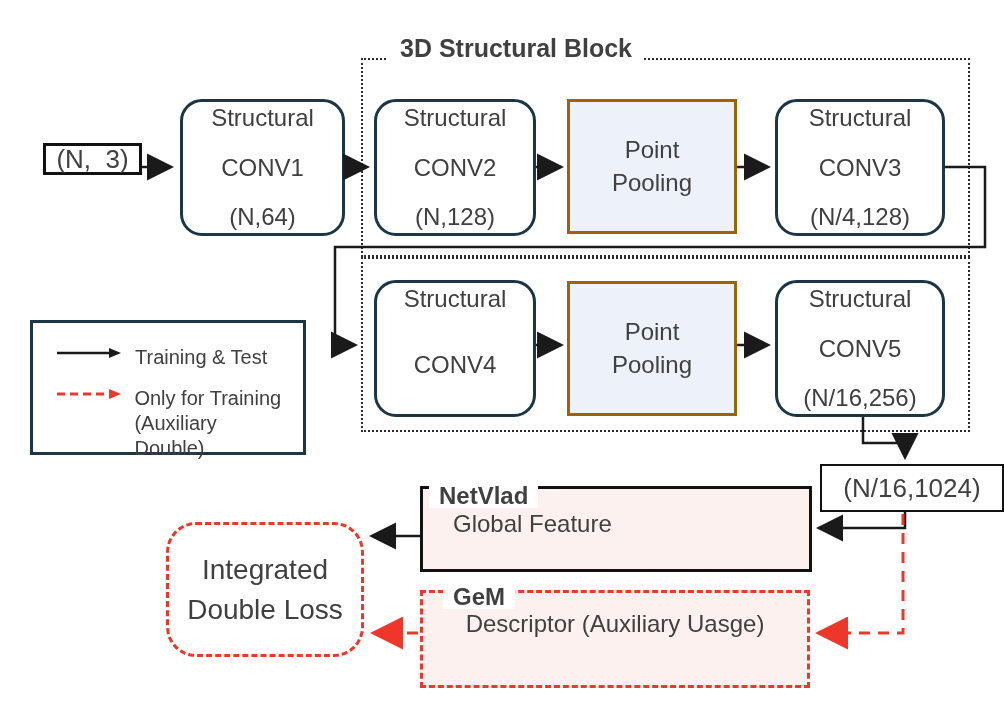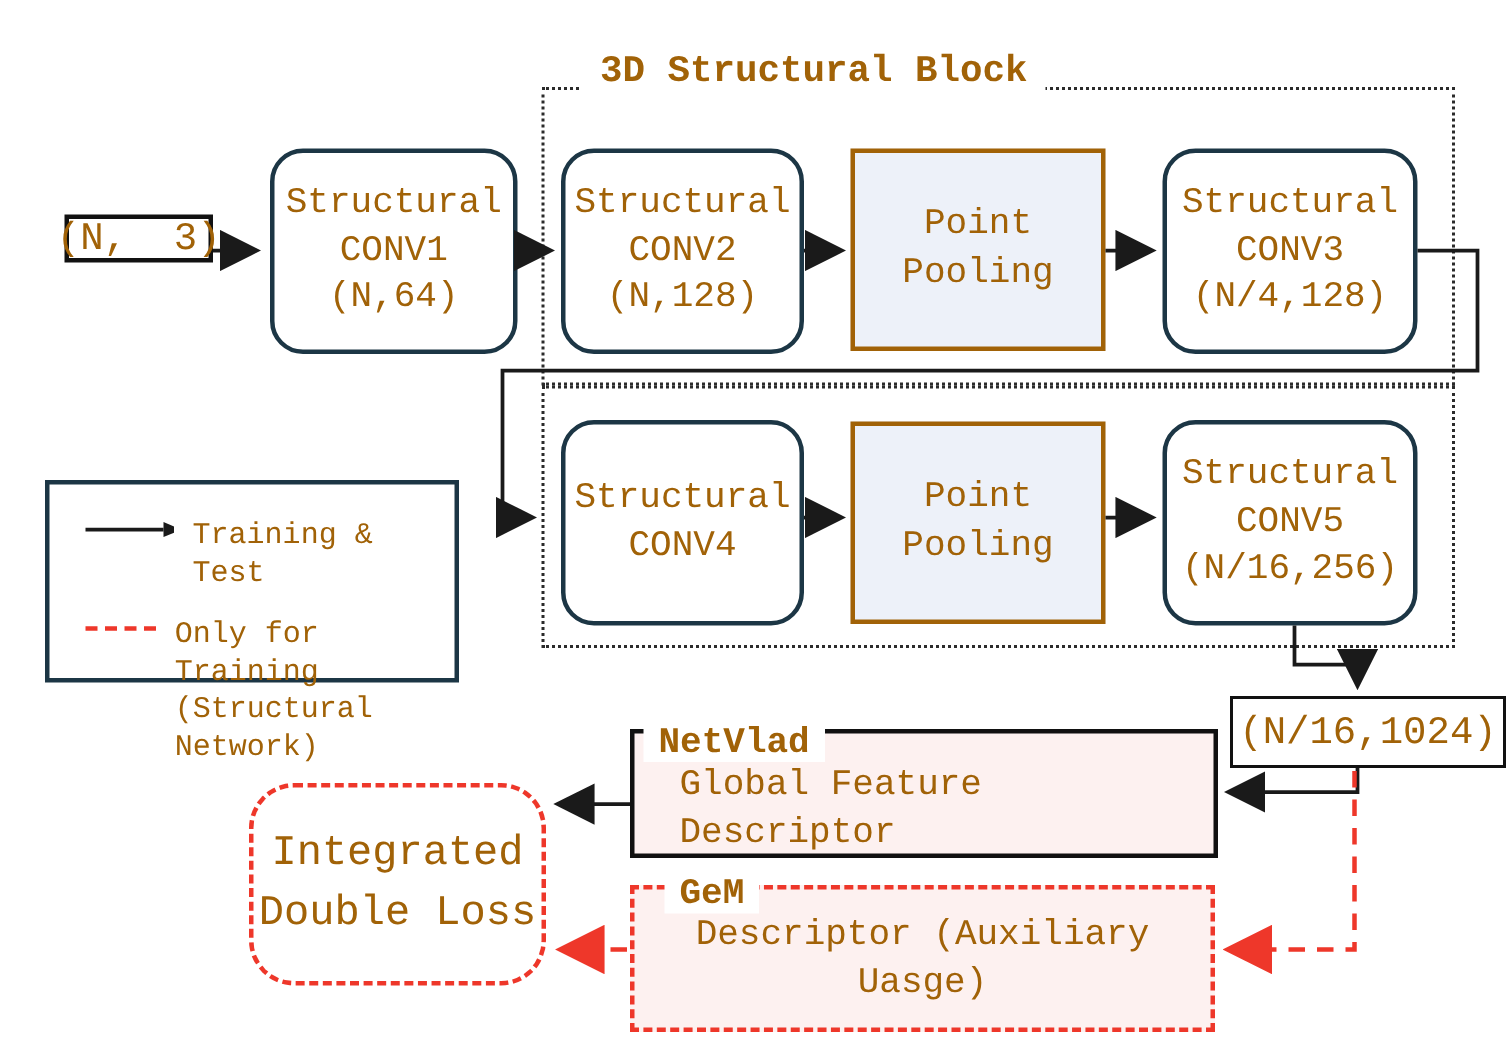--- a/index.html
+++ b/index.html
@@ -1,26 +1,26 @@
 <!DOCTYPE html>
 <html><head>
 <meta charset="utf-8">
 <style>
   html,body{margin:0;padding:0;background:#fff;}
   .canvas{
     position:relative;width:1004px;height:701px;background:#ffffff;
-    font-family:Liberation Mono, monospace;color:#a16207;overflow:hidden;
+    font-family:Liberation Sans, sans-serif;color:#404040;overflow:hidden;
   }
   .abs{position:absolute;box-sizing:border-box;}
   
   .dotted-frame{border:2px dotted #2b2b2b;background:transparent;}
   
   .conv{
     border:3px solid #1c3645;border-radius:22px;background:#fff;
-    display:flex;flex-direction:column;align-items:center;justify-content:center;
+    display:flex;flex-direction:column;align-items:center;justify-content:space-between;
     font-size:24px;line-height:1.32;text-align:center;
   }
   .pool{
     border:3px solid #a16207;background:#edf1f9;
     display:flex;flex-direction:column;align-items:center;justify-content:center;
     font-size:24px;line-height:1.35;text-align:center;
   }
   .plainbox{
     border:3px solid #111;background:#fff;display:flex;align-items:center;justify-content:center;
     font-size:26px;white-space:pre;
@@ -105,36 +105,35 @@
       </svg>
       <div class="legend-label">Training &amp; Test</div>
     </div>
     <div class="legend-row" style="margin-top:14px;justify-content:space-between;">
       <svg width="68" height="16">
         <line x1="2" y1="8" x2="54" y2="8" stroke="#ee372a" stroke-width="3" stroke-dasharray="8 5"></line>
         <polygon points="54,3 66,8 54,13" fill="#ee372a"></polygon>
       </svg>
       <div class="legend-label">
         <div>Only for Training</div>
-        <div>(Structural Network)</div>
+        <div>(Auxiliary Double)</div>
       </div>
     </div>
   </div>
 
   <div class="abs plainbox" style="left:820px;top:464px;width:184px;height:48px;border-width:2.5px;">
     <span>(N/16,1024)</span>
   </div>
 
   <div class="abs pinkbox" style="left:420px;top:486px;width:392px;height:86px;padding-left:16px;">
     <div class="corner-label" style="top:-6px;left:6px;">
       <span>NetVlad</span>
     </div>
     <div class="desc-text" style="position:absolute;left:30px;top:19px;text-align:left;">
       <div>Global Feature</div>
-      <div>Descriptor</div>
     </div>
   </div>
 
   <div class="abs pinkbox-dashed" style="left:420px;top:590px;width:390px;height:98px;">
     <div class="corner-label" style="top:-9px;left:20px;">
       <span>GeM</span>
     </div>
     <div class="desc-text" style="position:absolute;left:0;right:0;top:15px;text-align:center;">
       <div>Descriptor (Auxiliary Uasge)</div>
     </div>

